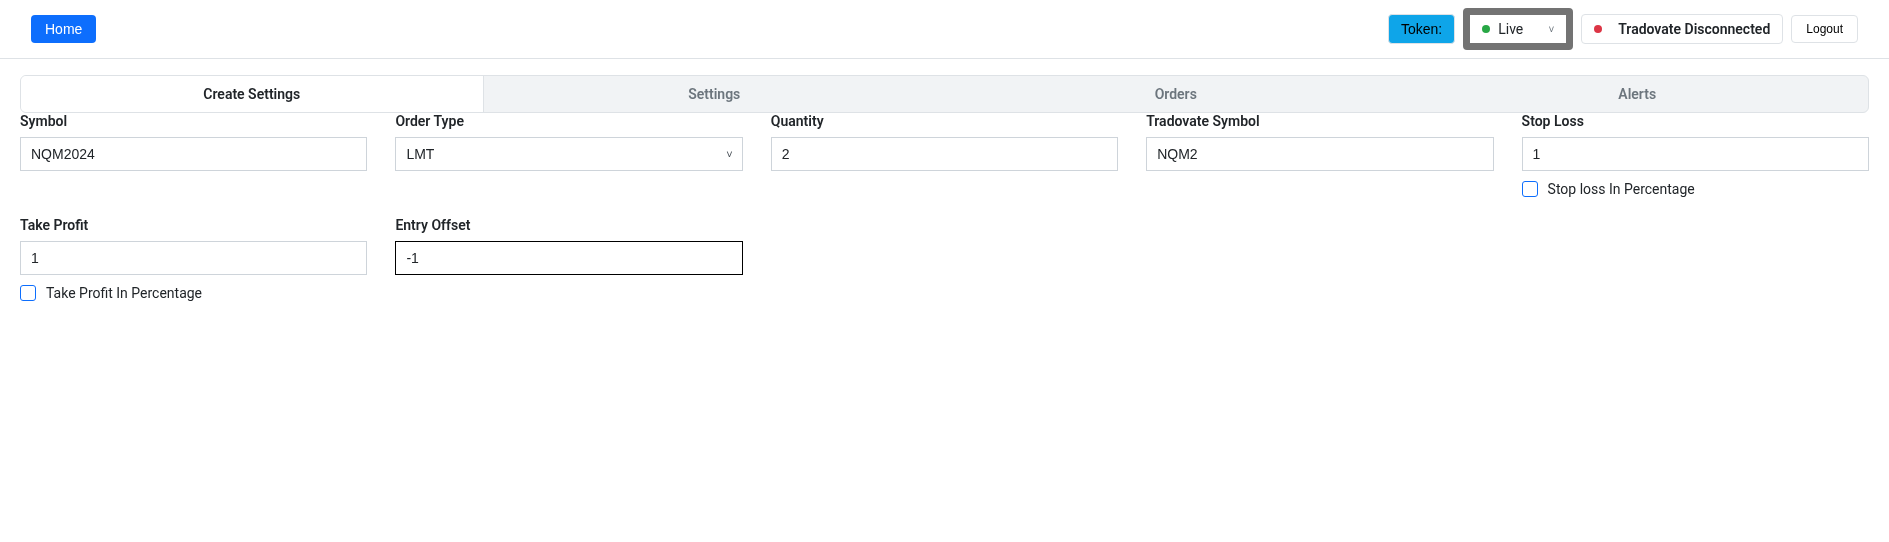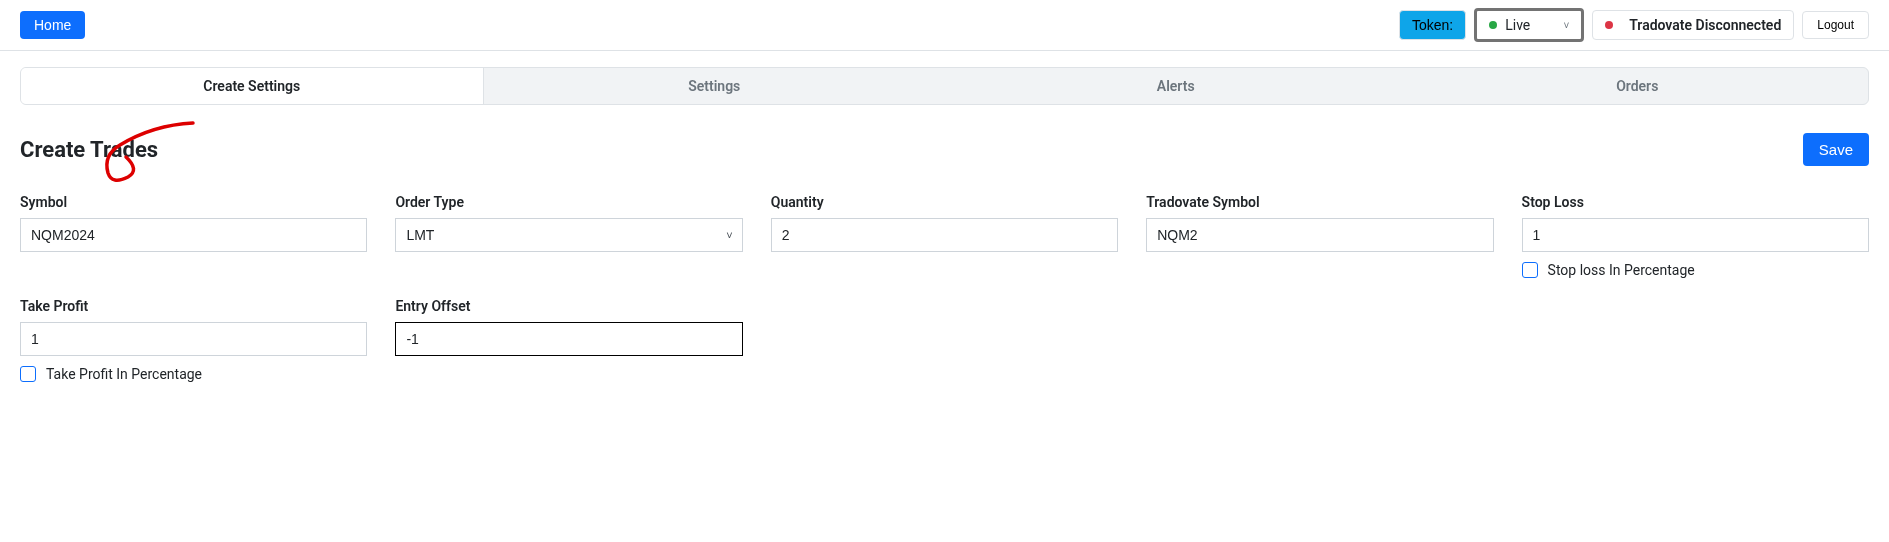--- a/index.html
+++ b/index.html
@@ -6,21 +6,21 @@
     body {
       font-family: -apple-system, BlinkMacSystemFont, "Segoe UI", Roboto, "Helvetica Neue", Arial, sans-serif;
       font-size: 14px;
       color: #212529;
       background: #fff;
     }
     .topbar {
       display: flex;
       align-items: center;
       justify-content: space-between;
-      padding: 8px 20px;
+      padding: 8px 31px;
       border-bottom: 1px solid #dee2e6;
     }
     .home-btn {
       background: #0d6efd;
       color: #fff;
       border: none;
       padding: 6px 14px;
       border-radius: 4px;
       font-size: 14px;
       cursor: pointer;
@@ -36,21 +36,21 @@
       padding: 6px 12px;
       border-radius: 4px;
       font-size: 14px;
       cursor: pointer;
     }
     .live-select {
       display: flex;
       align-items: center;
       gap: 8px;
       background: #fff;
-      border: 3px solid #737373;
+      border: 7px solid #737373;
       padding: 6px 12px;
       border-radius: 4px;
       cursor: pointer;
       min-width: 110px;
       justify-content: space-between;
     }
     .live-select .left { display:flex; align-items:center; gap:8px; }
     .dot { width: 8px; height: 8px; border-radius: 50%; display: inline-block; }
     .dot-green { background: #28a745; }
     .dot-red { background: #dc3545; }
@@ -201,31 +201,24 @@
     </div>
     <button class="logout-btn">Logout</button>
   </div>
 </div>
 
 <div class="container">
 
   <div class="tabs">
     <div class="tab active">Create Settings</div>
     <div class="tab">Settings</div>
+    <div class="tab">Orders</div>
     <div class="tab">Alerts</div>
-    <div class="tab">Orders</div>
   </div>
 
-  <div class="page-header">
-    <h2 class="page-title">Create Trades</h2>
-    <svg class="annotation" width="110" height="75" viewBox="0 0 110 75">
-      <path d="M 95 8 Q 55 10 22 30 Q 5 40 10 58 Q 14 70 30 62 Q 42 55 28 42" stroke="#d00" stroke-width="3.5" fill="none" stroke-linecap="round"></path>
-    </svg>
-    <button class="save-btn">Save</button>
-  </div>
 
   <div class="form-grid">
 
     <div class="field">
       <label class="field-label">Symbol</label>
       <input class="input" type="text" value="NQM2024" style="">
     </div>
 
     <div class="field">
       <label class="field-label">Order Type</label>

